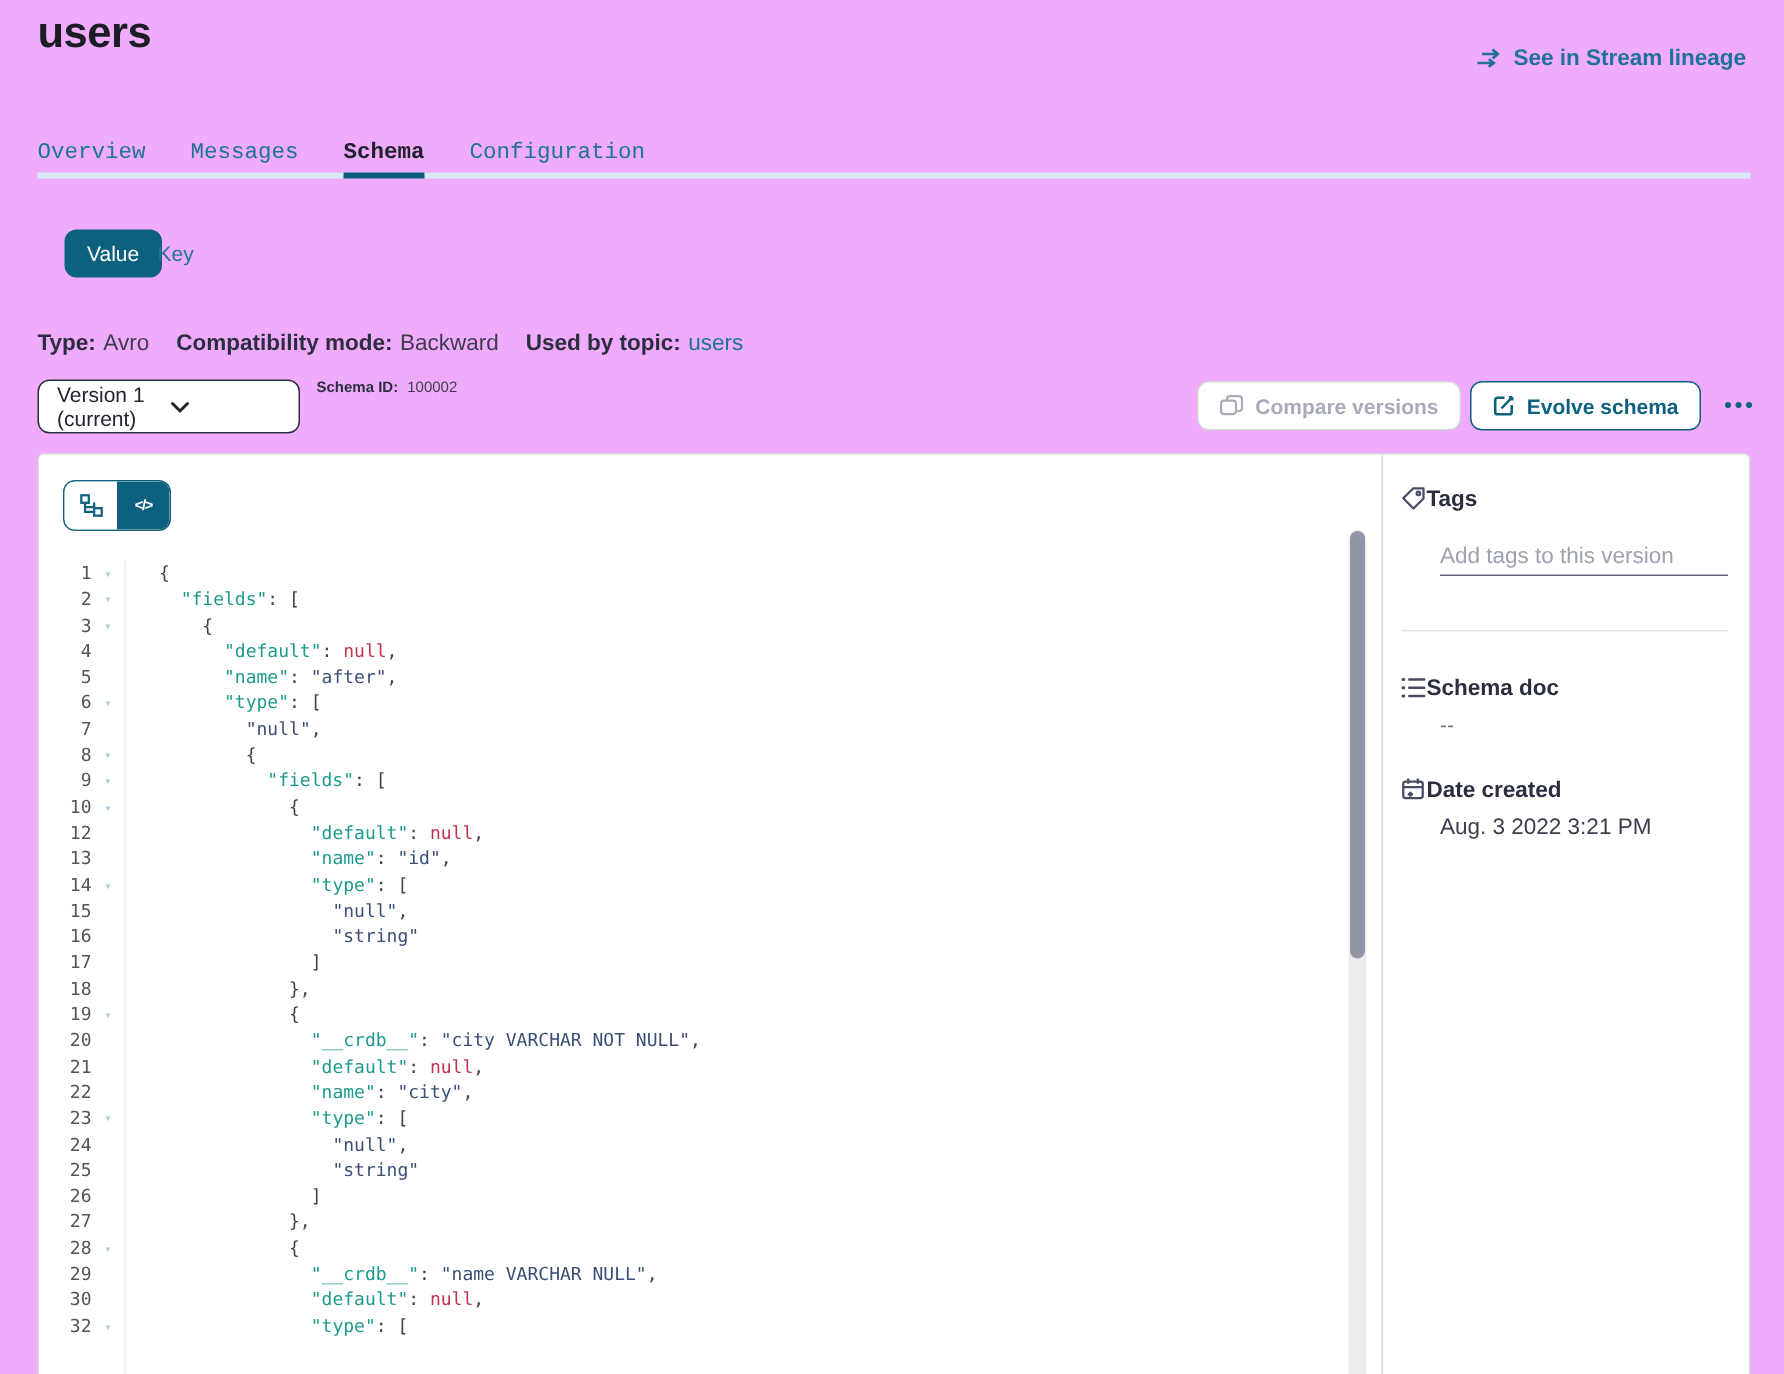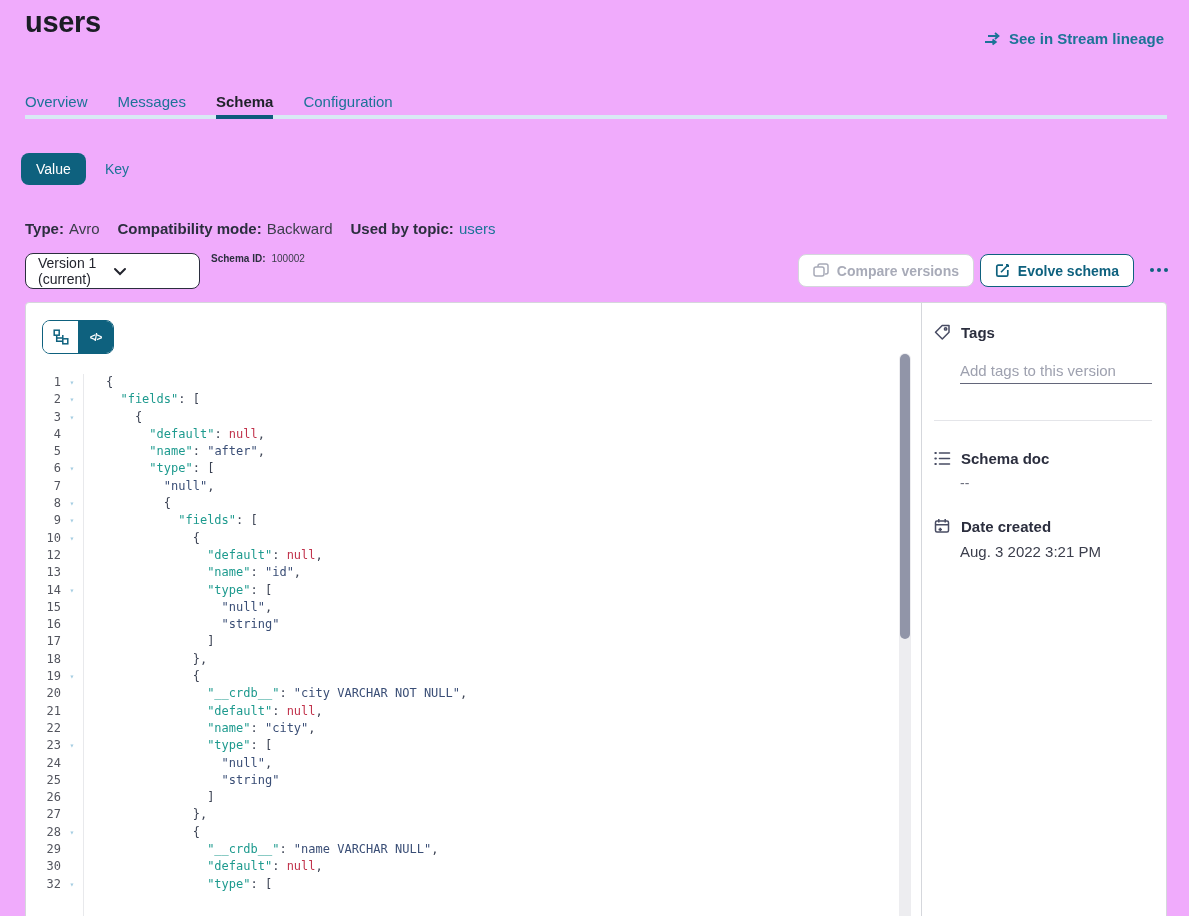--- a/index.html
+++ b/index.html
@@ -11,26 +11,26 @@
   body{background:#fff;font-family:"Liberation Sans","DejaVu Sans",sans-serif;}
   .frame{position:relative;width:1189px;height:916px;background:#f0abfc;overflow:hidden;}
 
   .page-title{position:absolute;left:25px;top:6px;font-size:29px;font-weight:700;color:#1b1d25;letter-spacing:-.3px;}
 
   .lineage{position:absolute;right:25px;top:30px;display:flex;align-items:center;gap:7px;
     color:var(--link);font-size:15px;font-weight:600;cursor:pointer;}
 
   .tabbar{position:absolute;left:25px;top:88px;display:flex;gap:30px;}
   .tab{position:relative;height:27px;border:none;background:none;font-size:15px;font-weight:500;
-    color:var(--link);cursor:pointer;font-family:Liberation Sans, sans-serif;}
+    color:var(--link);cursor:pointer;font-family:Liberation Mono, monospace;}
   .tab.active{color:#1e2129;font-weight:600;}
   .tab.active::after{content:"";position:absolute;left:0;right:0;bottom:-4px;height:4px;background:#0d5c7c;z-index:2;}
   .tab-track{position:absolute;left:25px;width:1142px;top:115px;height:4px;background:var(--track);}
 
-  .value-btn{position:absolute;left:21px;top:153px;height:32px;padding:0 15px;border:none;border-radius:8px;
+  .value-btn{position:absolute;left:43px;top:153px;height:32px;padding:0 15px;border:none;border-radius:8px;
     background:var(--accent);color:#fff;font-size:14px;font-weight:500;cursor:pointer;font-family:inherit;}
   .key-btn{position:absolute;left:93px;top:153px;height:32px;padding:0 12px;border:none;background:none;
     color:var(--link);font-size:14px;font-weight:500;cursor:pointer;font-family:inherit;}
 
   .meta-row{position:absolute;left:25px;top:220px;display:flex;gap:18px;font-size:15px;color:#3a3d4a;}
   .meta-row b{color:var(--navy);font-weight:700;margin-right:5px;text-align:right;}
   .meta-row .lnk{color:var(--link);cursor:pointer;}
 
   .select{position:absolute;left:25px;top:253px;width:175px;height:36px;border:1.5px solid #2b2e3e;
     border-radius:8px;display:flex;align-items:center;padding:0 12px;font-size:14px;color:#23252e;cursor:pointer;background:#fff;}
@@ -62,21 +62,21 @@
   .ln-fold{width:22px;text-align:center;color:#a5cde2;font-size:8px;flex:none;}
   .ln-text{padding-left:23px;}
   .tk-k{color:var(--code-key);}
   .tk-s{color:var(--code-string);}
   .tk-n{color:var(--code-null);}
   .tk-p{color:var(--code-punc);}
 
   .vscroll-track{position:absolute;left:873px;width:12px;top:50px;bottom:0;background:#ededf0;border-radius:6px 6px 0 0;}
   .vscroll-thumb{position:absolute;left:1px;top:1px;width:10px;height:285px;background:#9195a8;border-radius:5px;cursor:grab;}
 
-  .side-head{position:absolute;left:908px;display:flex;align-items:center;gap:10px;font-size:15px;font-weight:700;color:var(--navy);}
+  .side-head{position:absolute;left:908px;display:flex;align-items:center;font-size:15px;font-weight:700;color:var(--navy);}
   .side-val{position:absolute;left:934px;font-size:14px;}
   .tags-input{position:absolute;left:934px;top:55px;width:192px;height:26px;border:none;border-bottom:1px solid #63667a;
     font-size:15px;color:#3a3d4a;font-family:inherit;outline:none;background:transparent;}
   .tags-input::placeholder{color:#9ea1af;}
   .side-divider{position:absolute;left:908px;top:117px;width:218px;height:1px;background:#e4e5e9;}
 
   svg{display:block;}
 </style>
 </head>
 <body>

